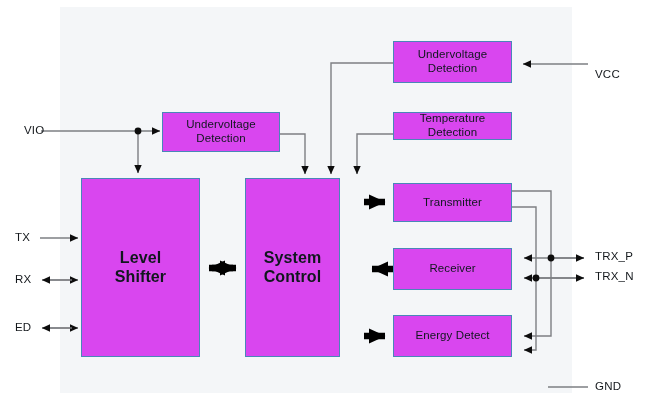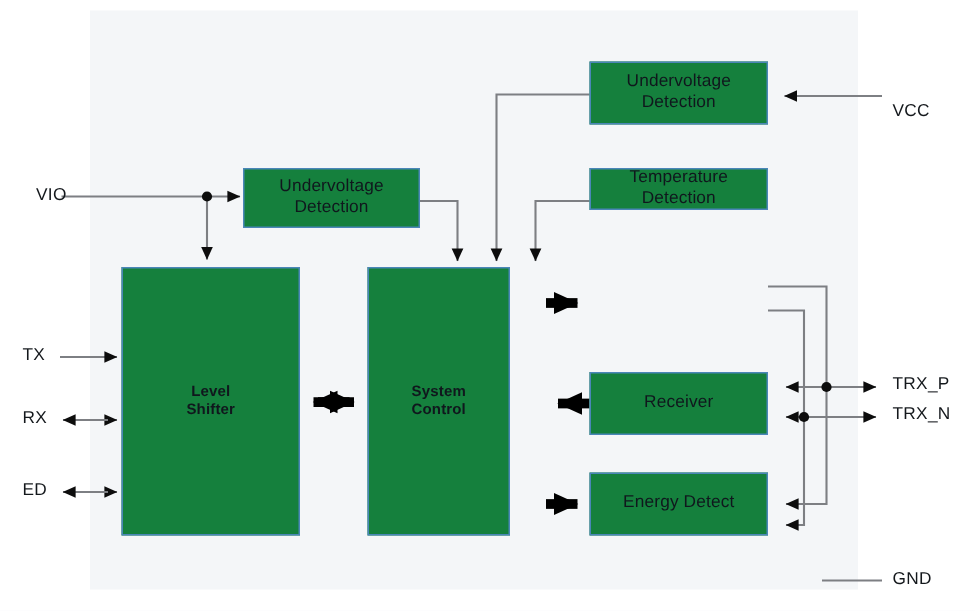--- a/index.html
+++ b/index.html
@@ -22,33 +22,33 @@
     position: absolute;
     left: 60px;
     top: 7px;
     width: 512px;
     height: 386px;
     background: #f4f6f8;
   }
   .blk {
     position: absolute;
     box-sizing: border-box;
-    background: #15803d;
+    background: #d946ef;
     border: 1px solid #4a86b8;
     color: #10171d;
     display: flex;
     align-items: center;
     justify-content: center;
     text-align: center;
     line-height: 1.18;
     font-size: 11.5px;
     white-space: pre-line;
     letter-spacing: .1px;
   }
-  .blk.bold { font-weight: bold; font-size: 10px; }
+  .blk.bold { font-weight: bold; font-size: 16px; }
   .pinlbl {
     position: absolute;
     font-size: 11.5px;
     color: #14181c;
     white-space: nowrap;
     letter-spacing: .2px;
   }
   svg.wires {
     position: absolute;
     left: 0; top: 0;
@@ -154,20 +154,21 @@
   <div class="blk" style="left:162px;top:112px;width:118px;height:40px">Undervoltage
 Detection</div>
   <div class="blk" style="left:393px;top:41px;width:119px;height:42px">Undervoltage
 Detection</div>
   <div class="blk" style="left:393px;top:112px;width:119px;height:28px">Temperature
 Detection</div>
   <div class="blk bold" style="left:81px;top:178px;width:119px;height:179px">Level
 Shifter</div>
   <div class="blk bold" style="left:245px;top:178px;width:95px;height:179px">System
 Control</div>
+  <div class="blk" style="left:393px;top:183px;width:119px;height:39px">Transmitter</div>
   <div class="blk" style="left:393px;top:248px;width:119px;height:42px">Receiver</div>
   <div class="blk" style="left:393px;top:315px;width:119px;height:42px">Energy Detect</div>
 
   <div class="pinlbl" style="left:24px;top:124px">VIO</div>
   <div class="pinlbl" style="left:15px;top:231px">TX</div>
   <div class="pinlbl" style="left:15px;top:273px">RX</div>
   <div class="pinlbl" style="left:15px;top:321px">ED</div>
   <div class="pinlbl" style="left:595px;top:68px">VCC</div>
   <div class="pinlbl" style="left:595px;top:250px">TRX_P</div>
   <div class="pinlbl" style="left:595px;top:270px">TRX_N</div>

